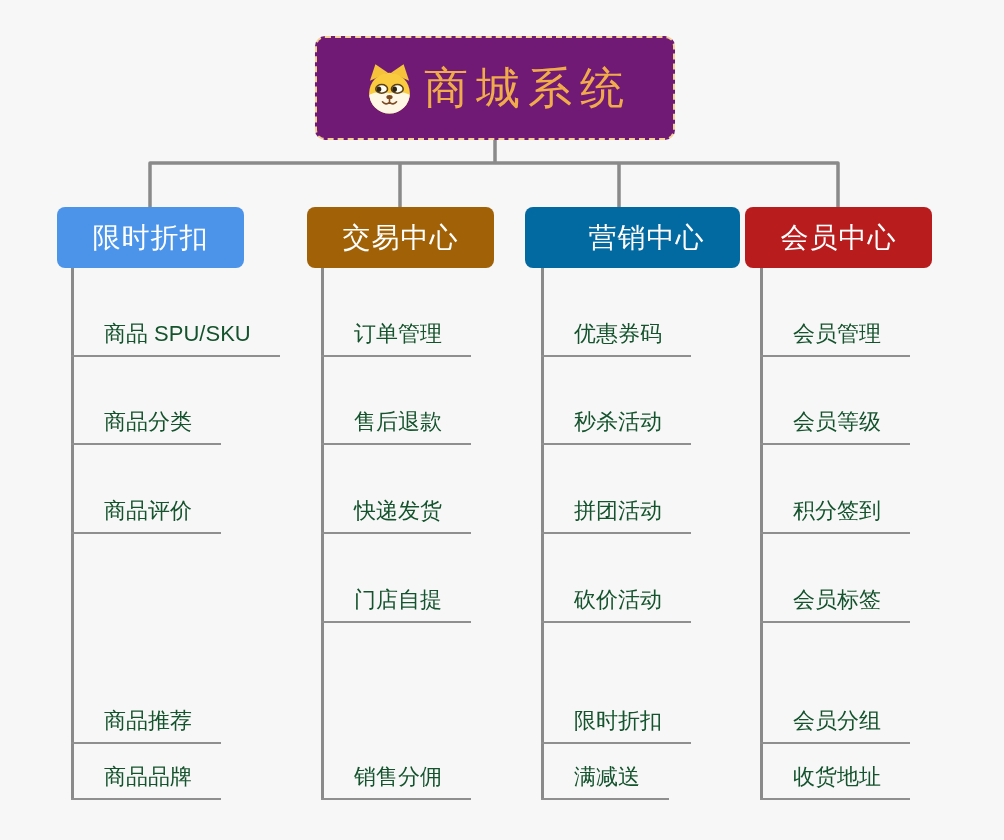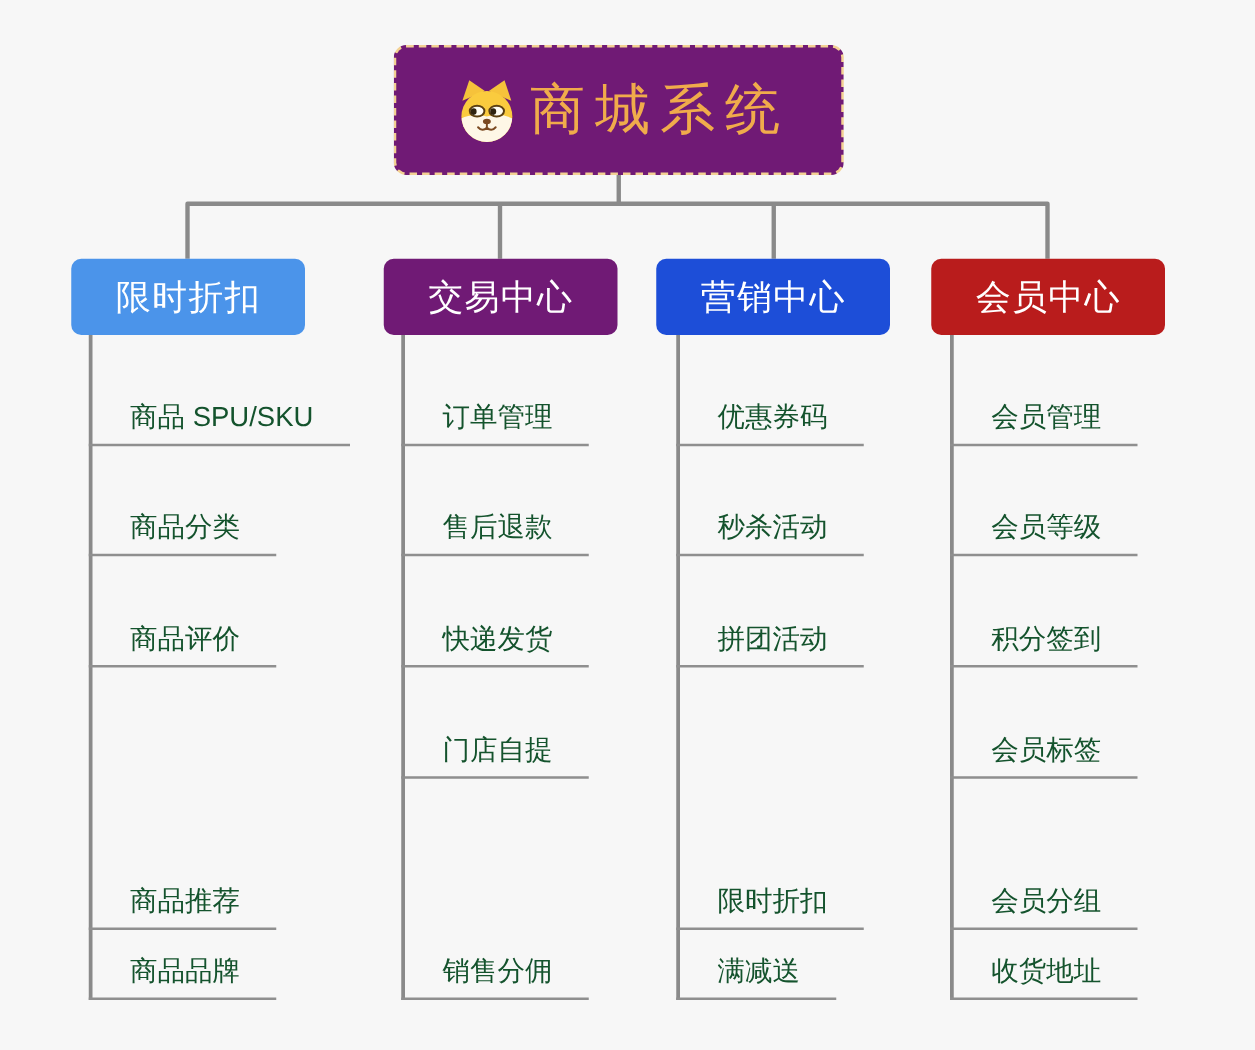--- a/index.html
+++ b/index.html
@@ -124,24 +124,24 @@
       <ellipse cx="36.5" cy="34" rx="3" ry="3.4" fill="#2f2410"></ellipse>
       <ellipse cx="30" cy="44" rx="4" ry="2.8" fill="#7b4a21"></ellipse>
       <path d="M30 46 V50 M21 50 Q25.5 55 30 50.5 Q34.5 55 39 50" stroke="#7b4a21" stroke-width="2" fill="none" stroke-linecap="round"></path>
     </svg>
     <span class="root-label">商城系统</span>
   </div>
 
   <div class="branch b0" style="background: rgb(75, 148, 234);">
     <span>限时折扣</span>
   </div>
-  <div class="branch b1" style="background: #701a75; text-align: right;">
+  <div class="branch b1" style="background: #a16207; text-align: right;">
     <span>交易中心</span>
   </div>
-  <div class="branch b2" style="background: #1d4ed8;">
+  <div class="branch b2" style="background: #0369a1; padding-left: 28px;">
     <span>营销中心</span>
   </div>
   <div class="branch b3" style="background: #b91c1c;">
     <span>会员中心</span>
   </div>
 
   <div class="spine s0"></div>
   <div class="spine s1"></div>
   <div class="spine s2"></div>
   <div class="spine s3"></div>
@@ -154,20 +154,21 @@
 
   <div class="leaf c1 r0">订单管理</div>
   <div class="leaf c1 r1">售后退款</div>
   <div class="leaf c1 r2">快递发货</div>
   <div class="leaf c1 r3">门店自提</div>
   <div class="leaf c1 r5">销售分佣</div>
 
   <div class="leaf c2 r0">优惠券码</div>
   <div class="leaf c2 r1">秒杀活动</div>
   <div class="leaf c2 r2">拼团活动</div>
+  <div class="leaf c2 r3">砍价活动</div>
   <div class="leaf c2 r4">限时折扣</div>
   <div class="leaf c2 r5">满减送</div>
 
   <div class="leaf c3 r0">会员管理</div>
   <div class="leaf c3 r1">会员等级</div>
   <div class="leaf c3 r2">积分签到</div>
   <div class="leaf c3 r3">会员标签</div>
   <div class="leaf c3 r4">会员分组</div>
   <div class="leaf c3 r5">收货地址</div>
 

